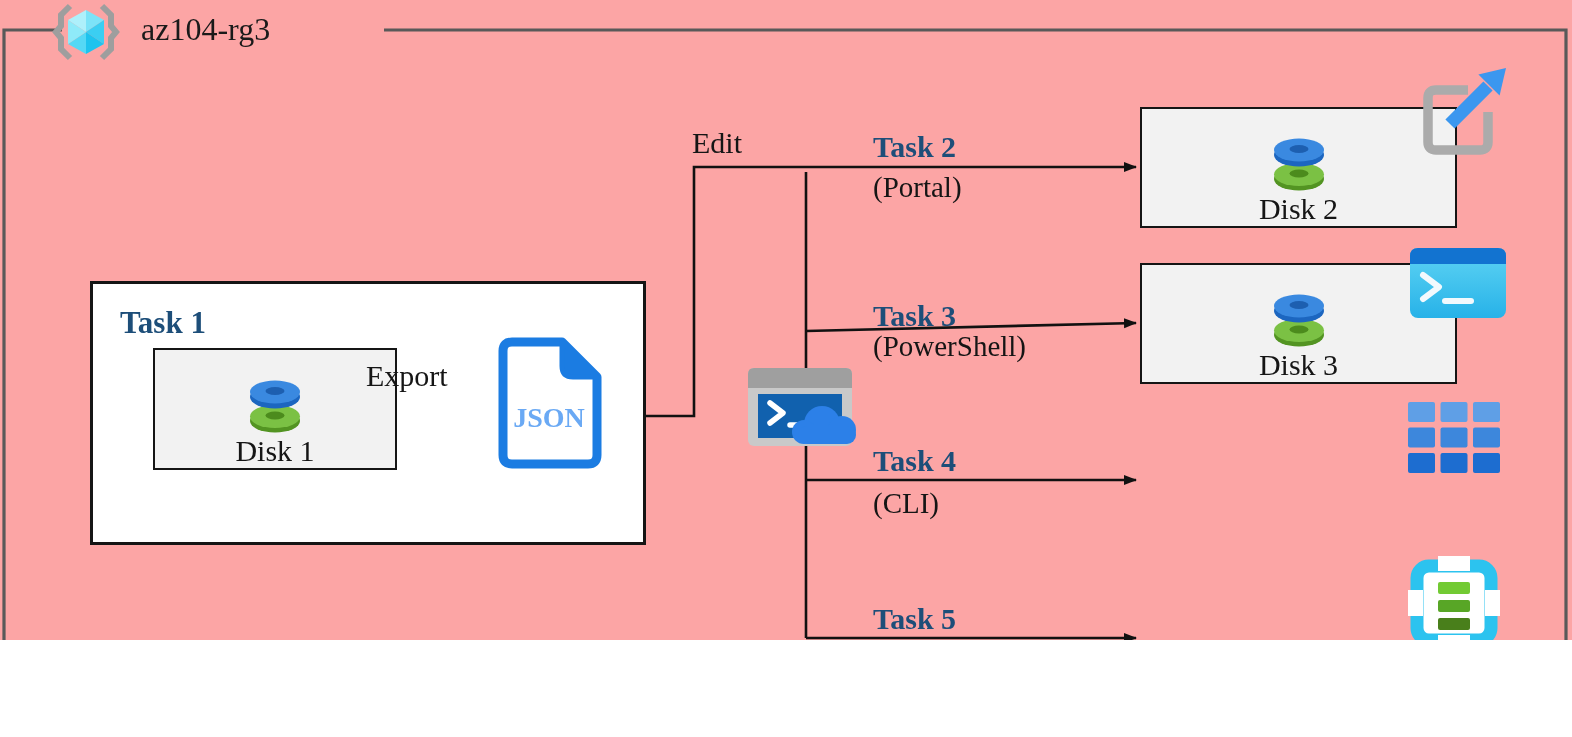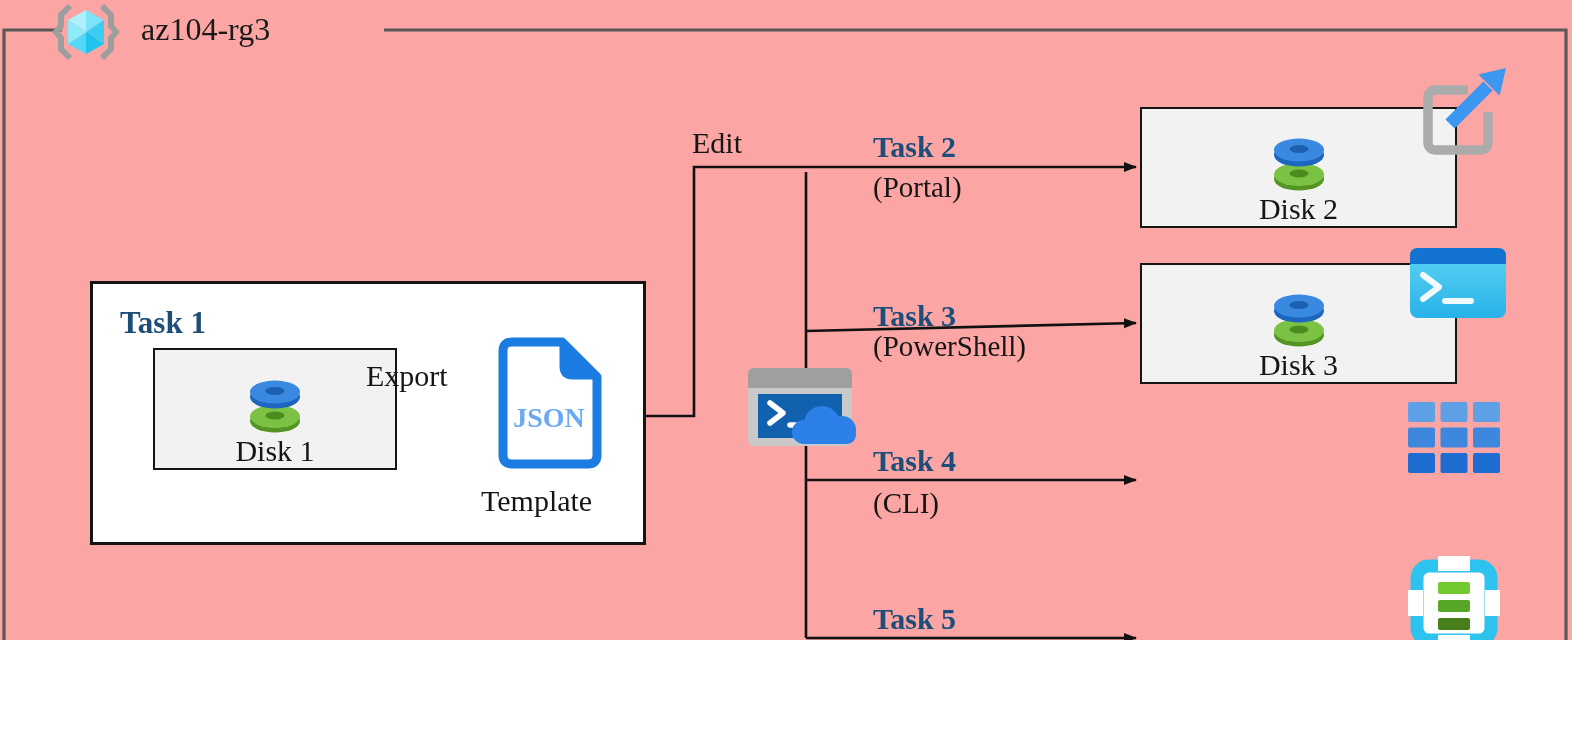--- a/index.html
+++ b/index.html
@@ -71,21 +71,20 @@
     <div class="disk-label">Disk 1</div>
   </div>
 
   <div class="lbl plain ctr" style="left:366px;top:359px;width:108px;">Export</div>
 
   <svg class="icon" style="left:495px;top:336px;" width="110" height="134" viewBox="0 0 110 134">
     <path d="M 67,6 H 17 Q 8,6 8,15 V 119 Q 8,128 17,128 H 93 Q 102,128 102,119 V 41 Z" fill="#ffffff" stroke="#1b7ce2" stroke-width="9" stroke-linejoin="round"></path>
     <path d="M 67,6 L 102,41 L 78,41 Q 67,41 67,30 Z" fill="#1b7ce2" stroke="#1b7ce2" stroke-width="5" stroke-linejoin="round"></path>
     <text x="54" y="91" text-anchor="middle" font-size="28" font-weight="bold" fill="#6aa9f4">JSON</text>
   </svg>
-  <div class="lbl plain ctr" style="left:481px;top:484px;width:140px;">Template</div>
 
   <div class="lbl plain" style="left:692px;top:126px;">Edit</div>
 
   <svg class="icon" style="left:746px;top:366px;" width="126" height="84" viewBox="0 0 126 84">
     <rect x="2" y="2" width="104" height="78" rx="6" fill="#c9c9c9"></rect>
     <path d="M 2,22 V 8 Q 2,2 8,2 H 100 Q 106,2 106,8 V 22 Z" fill="#9f9f9f"></path>
     <rect x="12" y="28" width="84" height="44" fill="#1161ae"></rect>
     <path d="M 24,37 L 37,47 L 24,57" fill="none" stroke="#ffffff" stroke-width="5.5" stroke-linecap="round" stroke-linejoin="round"></path>
     <path d="M 44,59 H 61" stroke="#ffffff" stroke-width="5.5" stroke-linecap="round"></path>
     <circle cx="76" cy="58" r="18" fill="#2c80e8"></circle>

